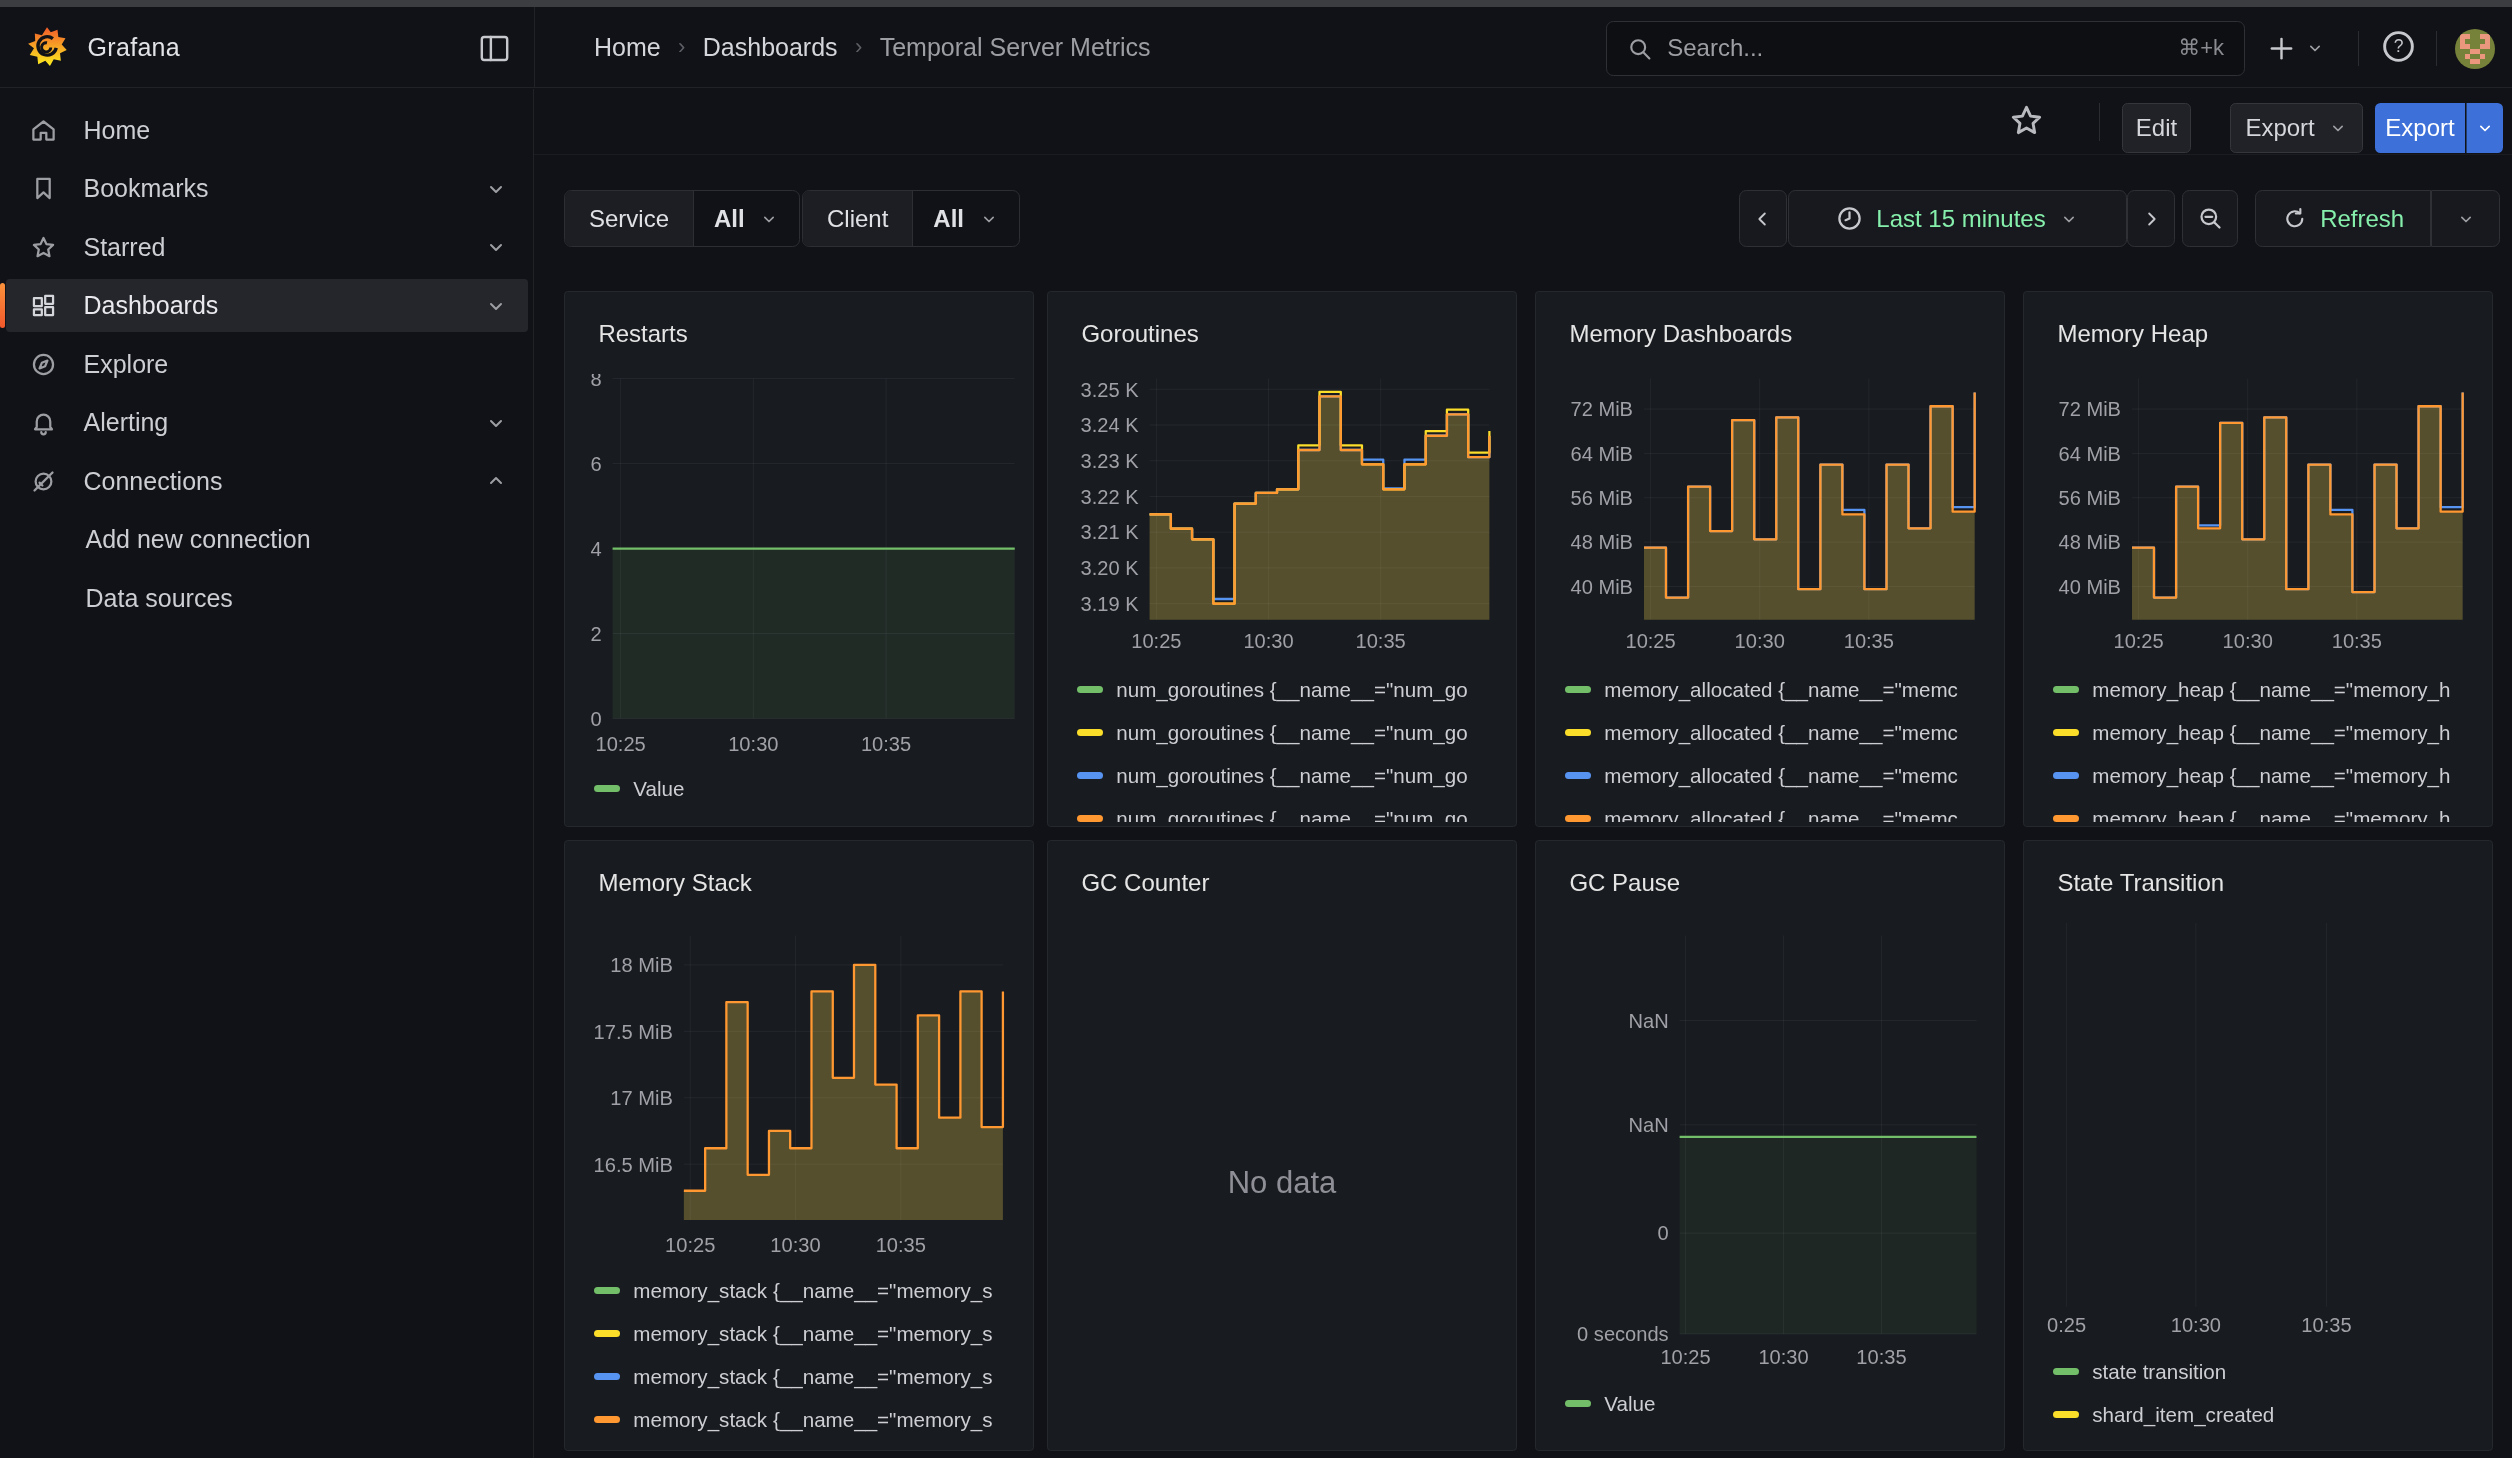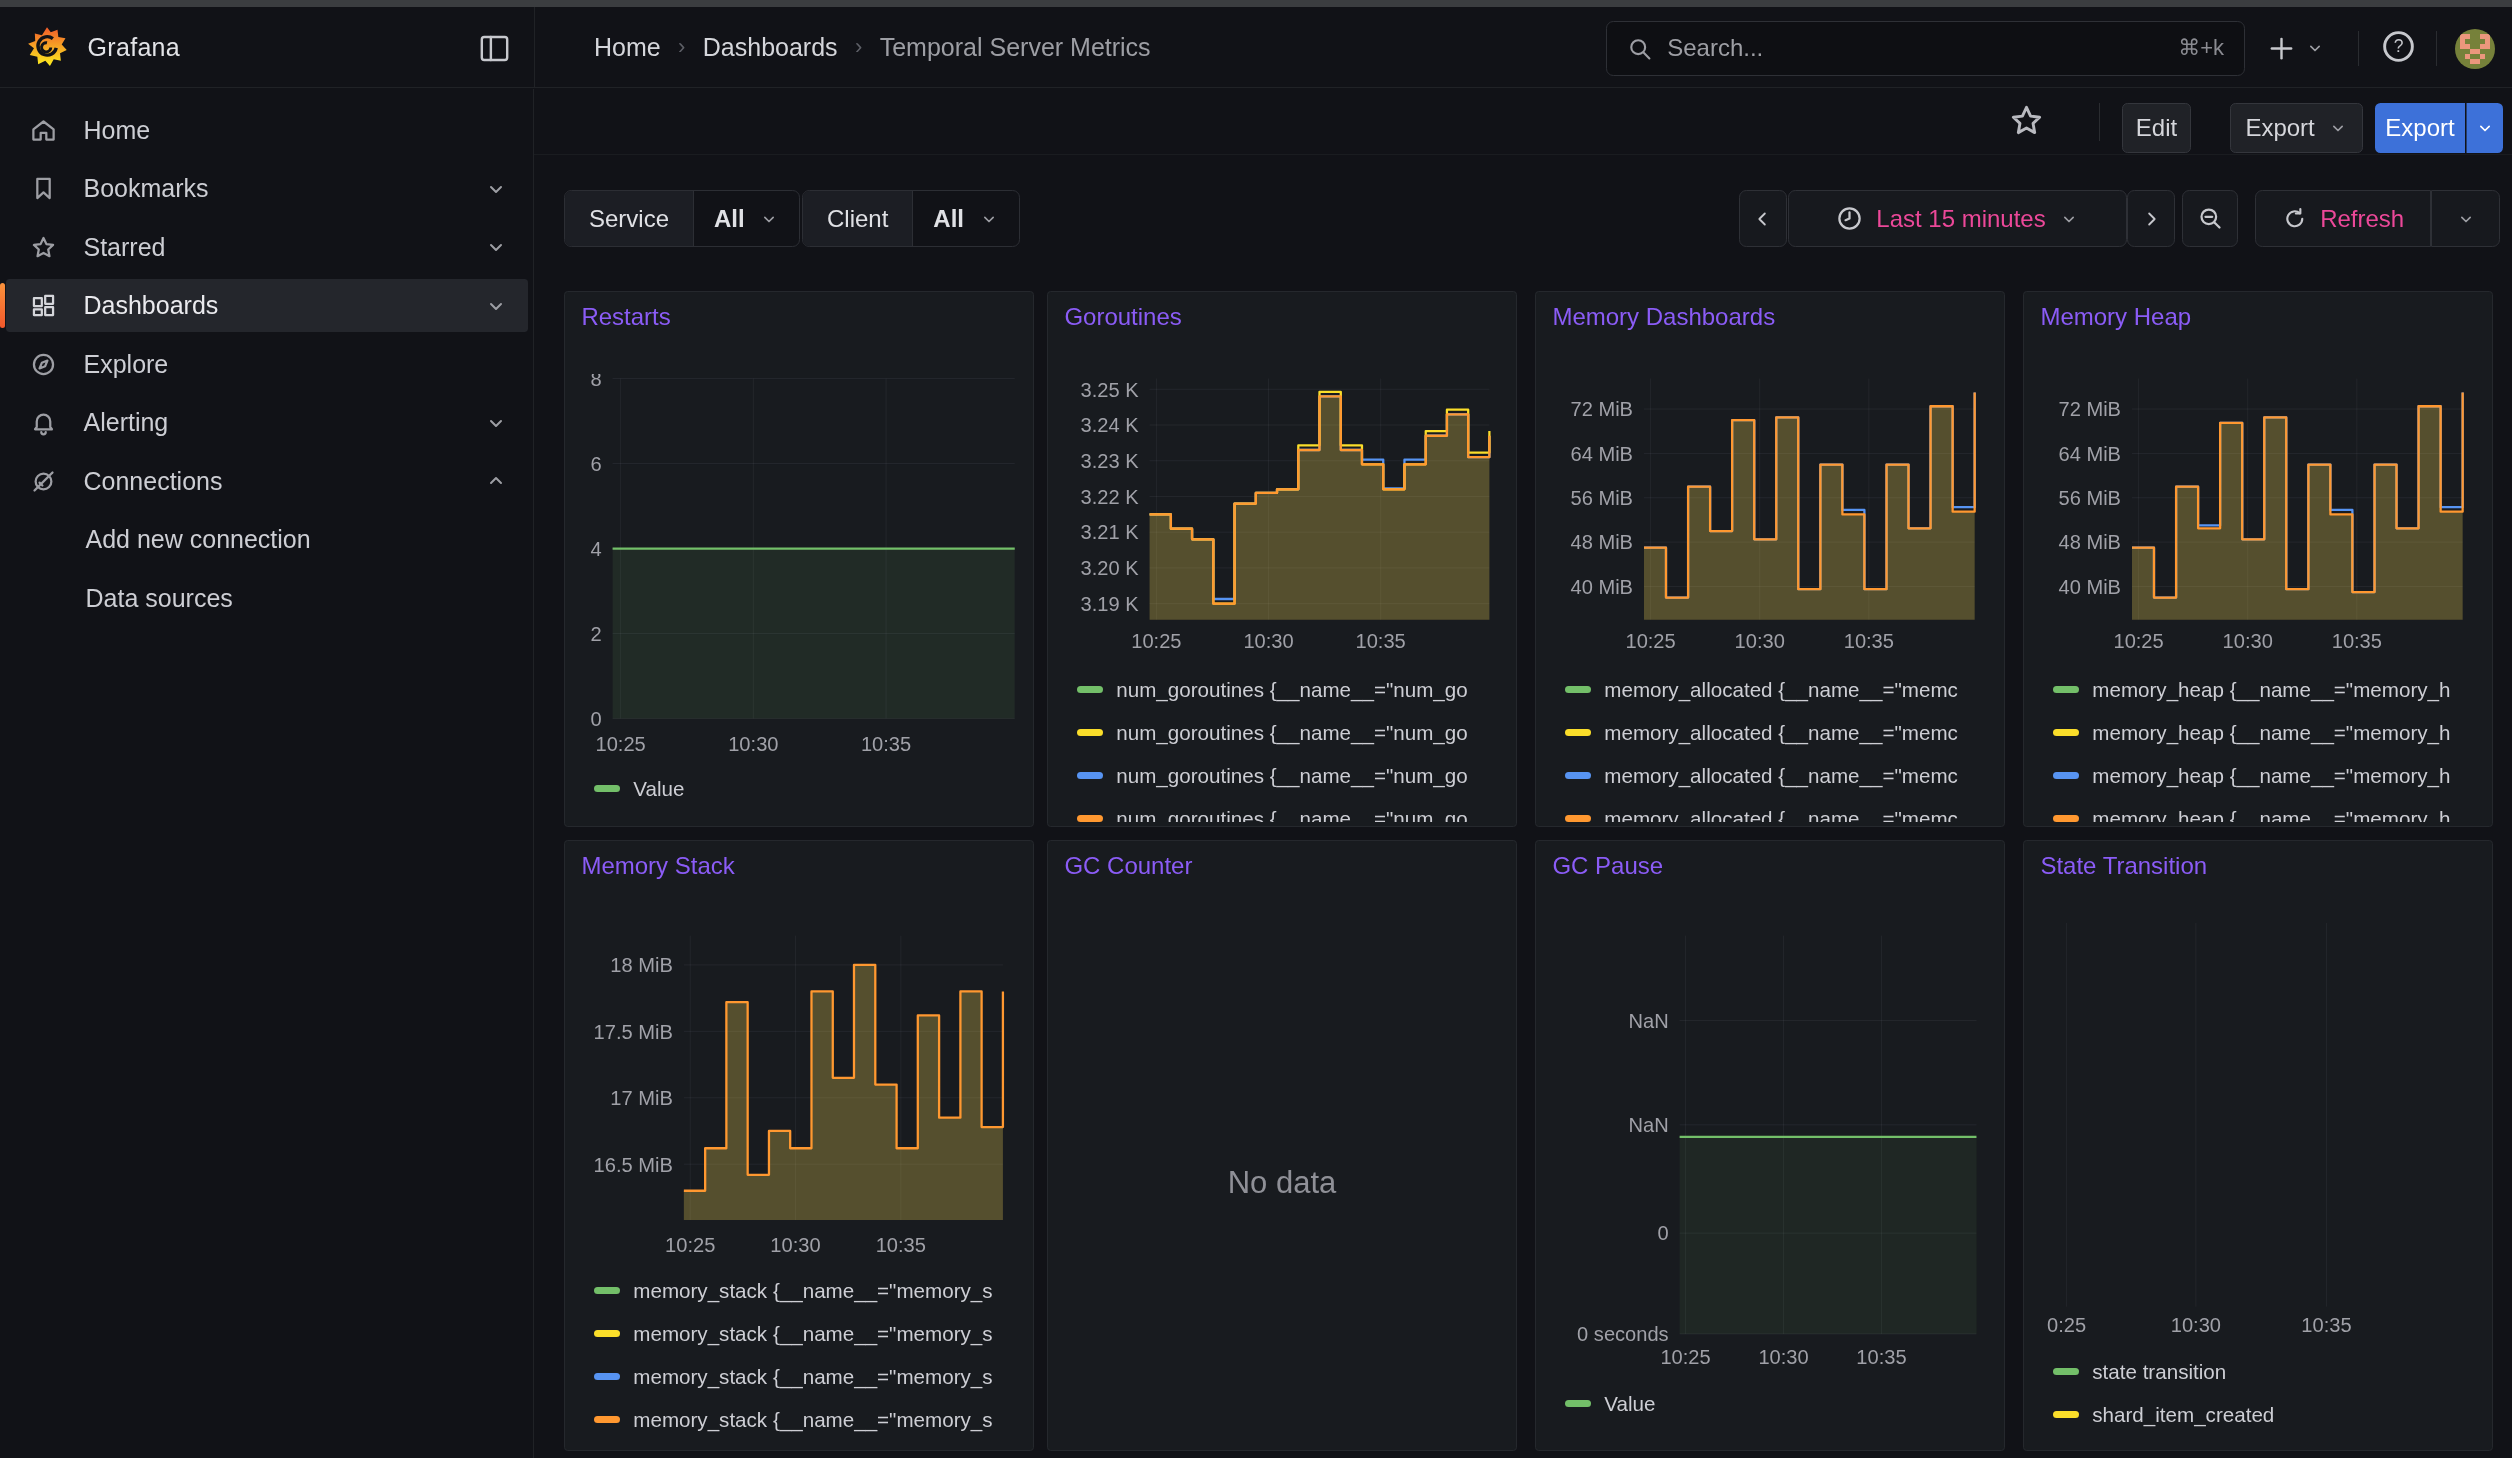--- a/index.html
+++ b/index.html
@@ -41,27 +41,27 @@
   .btn{position:absolute;top:13.7px;height:50px;border-radius:5.5px;font-size:24px;font-family:inherit;display:flex;align-items:center;justify-content:center;cursor:pointer;box-sizing:border-box;}
   .btn.secondary{background:#202227;border:0.9px solid #34363c;color:#d5d6db;}
   .btn-edit{left:1588px;width:69px;}
   .btn-export{left:1696px;width:133px;gap:12.8px;}
   .btn-share{left:1841px;width:90px;background:#3d71d9;border:none;color:#fff;border-radius:5.5px 0 0 5.5px;}
   .btn-sharecaret{left:1932px;width:37px;background:#3d71d9;border:none;border-left:0.9px solid rgba(17,18,23,.55);color:#fff;border-radius:0 5.5px 5.5px 0;}
   
   .varpill{position:absolute;top:190px;height:57px;display:flex;border:0.9px solid #2c2e34;border-radius:7.3px;overflow:hidden;box-sizing:border-box;cursor:pointer;}
   .varpill .vlabel{background:#1c1e24;display:flex;align-items:center;padding:0 24px;font-size:24px;color:#e0e1e5;}
   .varpill .vvalue{display:flex;align-items:center;gap:14.6px;padding:0 20px;font-size:24px;font-weight:700;color:#e0e1e5;border-left:0.9px solid #2c2e34;}
-  .tbtn{position:absolute;top:190px;height:57px;background:#17191e;border:0.9px solid #2e3036;border-radius:7.3px;display:flex;align-items:center;justify-content:center;color:#ec4899;font-size:24px;font-family:inherit;cursor:pointer;box-sizing:border-box;gap:12.8px;}
+  .tbtn{position:absolute;top:190px;height:57px;background:#17191e;border:0.9px solid #2e3036;border-radius:7.3px;display:flex;align-items:center;justify-content:center;color:#86efac;font-size:24px;font-family:inherit;cursor:pointer;box-sizing:border-box;gap:12.8px;}
   
   .panel{position:absolute;width:470px;background:#181b1f;border:0.9px solid #25282d;border-radius:3.7px;box-sizing:border-box;}
   .row1{top:291px;height:536px;}
   .row2{top:840px;height:611px;}
   .px0{left:564px;}.px1{left:1047px;}.px2{left:1535px;}.px3{left:2023px;}
-  .ptitle{position:absolute;left:16.4px;top:11px;font-size:24px;font-weight:500;color:#8b5cf6;margin:0;cursor:pointer;}
+  .ptitle{position:absolute;left:16.4px;top:11px;font-size:24px;font-weight:500;color:#e5e5e5;margin:17px;cursor:pointer;}
   .chart{position:absolute;left:0;width:469px;}
   .legend{position:absolute;left:0;right:0;overflow:hidden;}
   .lrow{height:43px;display:flex;align-items:center;padding-left:29px;cursor:pointer;}
   .lmark{width:25.6px;height:7.3px;border-radius:3.7px;margin-right:13.7px;flex:0 0 25.6px;}
   .ltext{font-size:20.6px;color:#cdced4;white-space:nowrap;overflow:hidden;}
   .nodata{position:absolute;left:0;right:0;top:324px;text-align:center;font-size:31px;color:#8f9097;}
   .icon-stroke{stroke:#9d9ea4;fill:none;stroke-width:2;stroke-linecap:round;stroke-linejoin:round;}
 </style>
 </head>
 <body>

